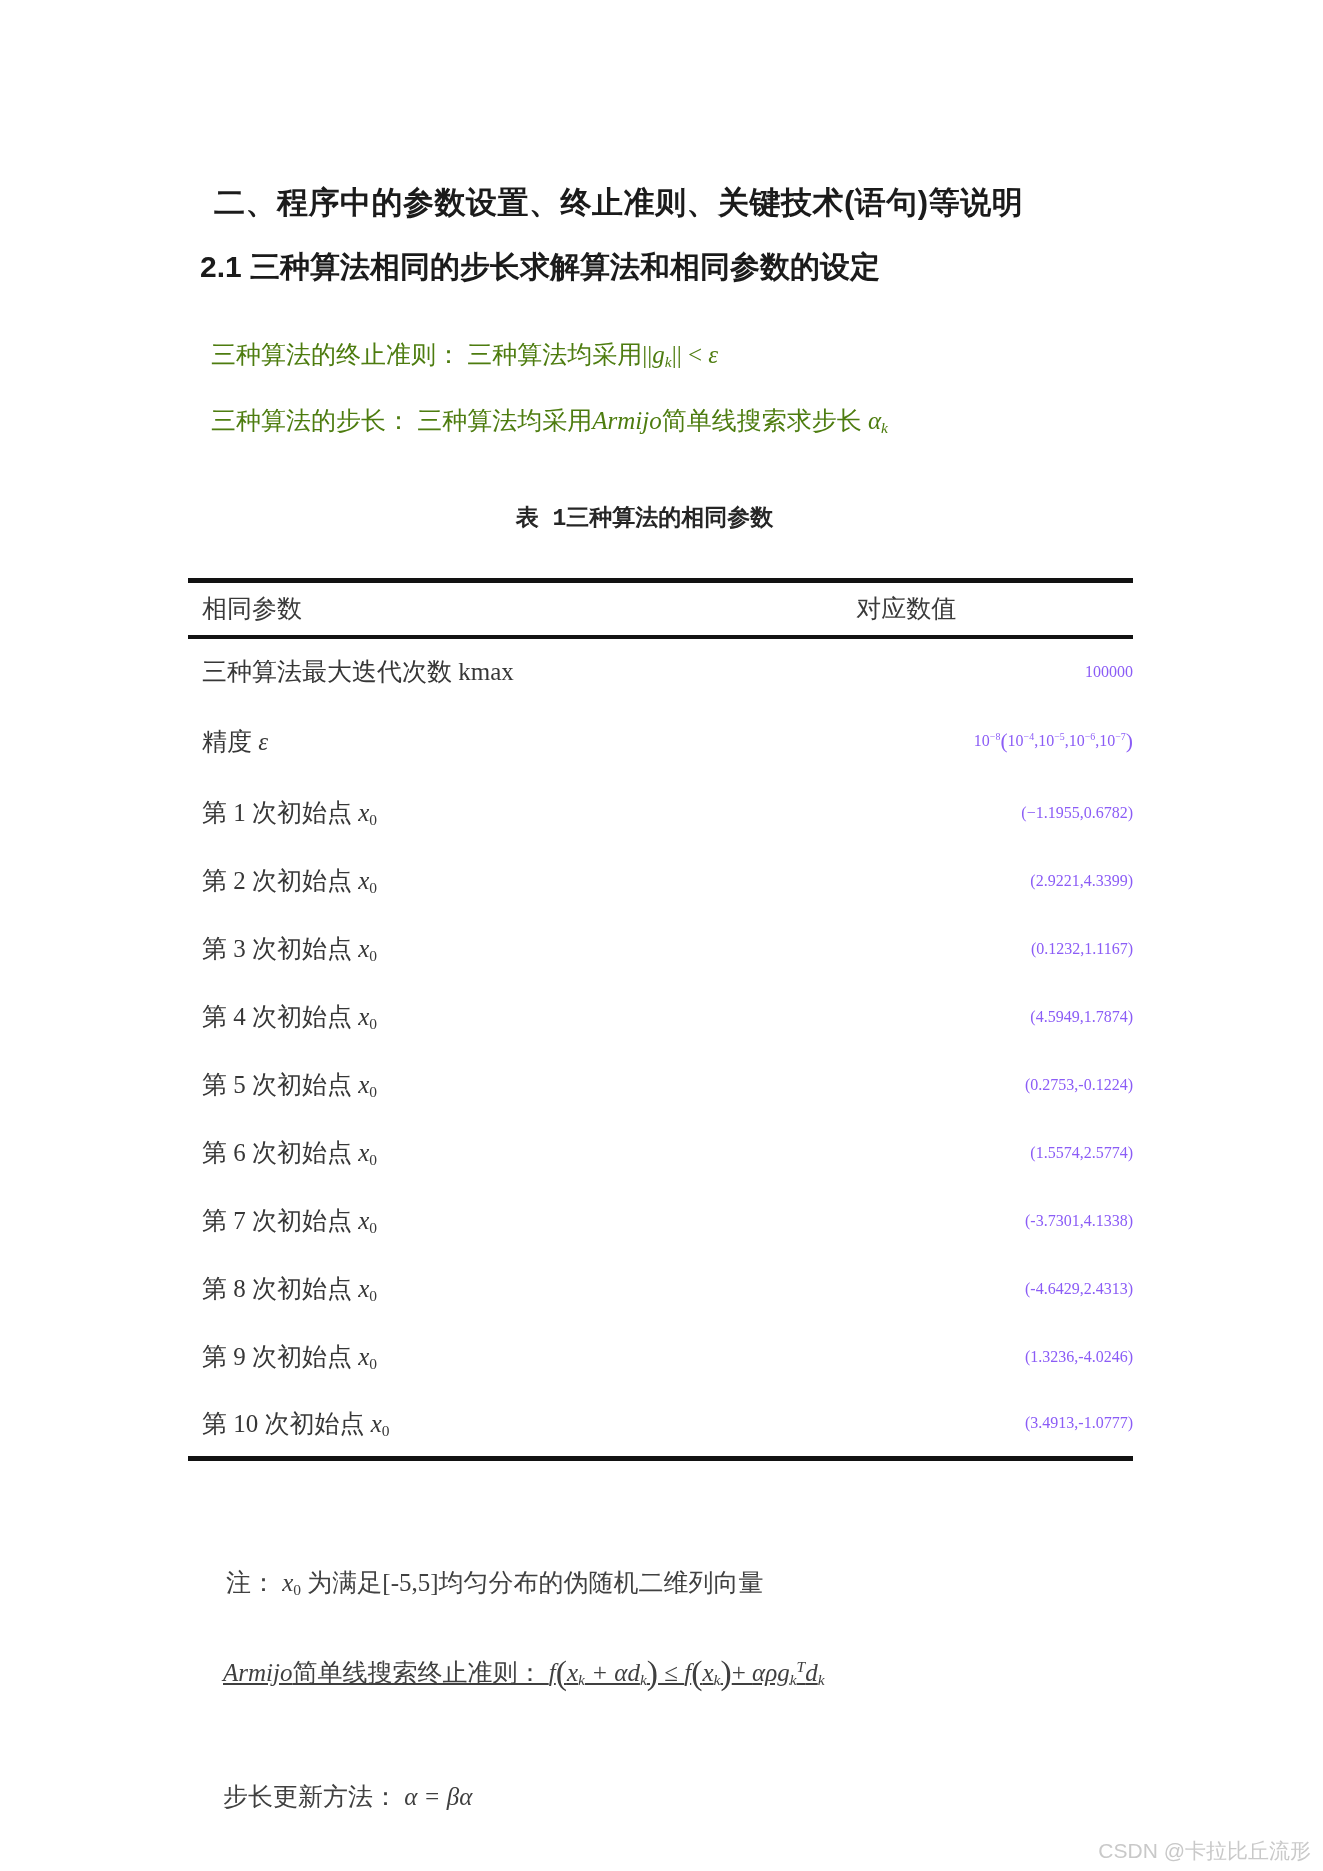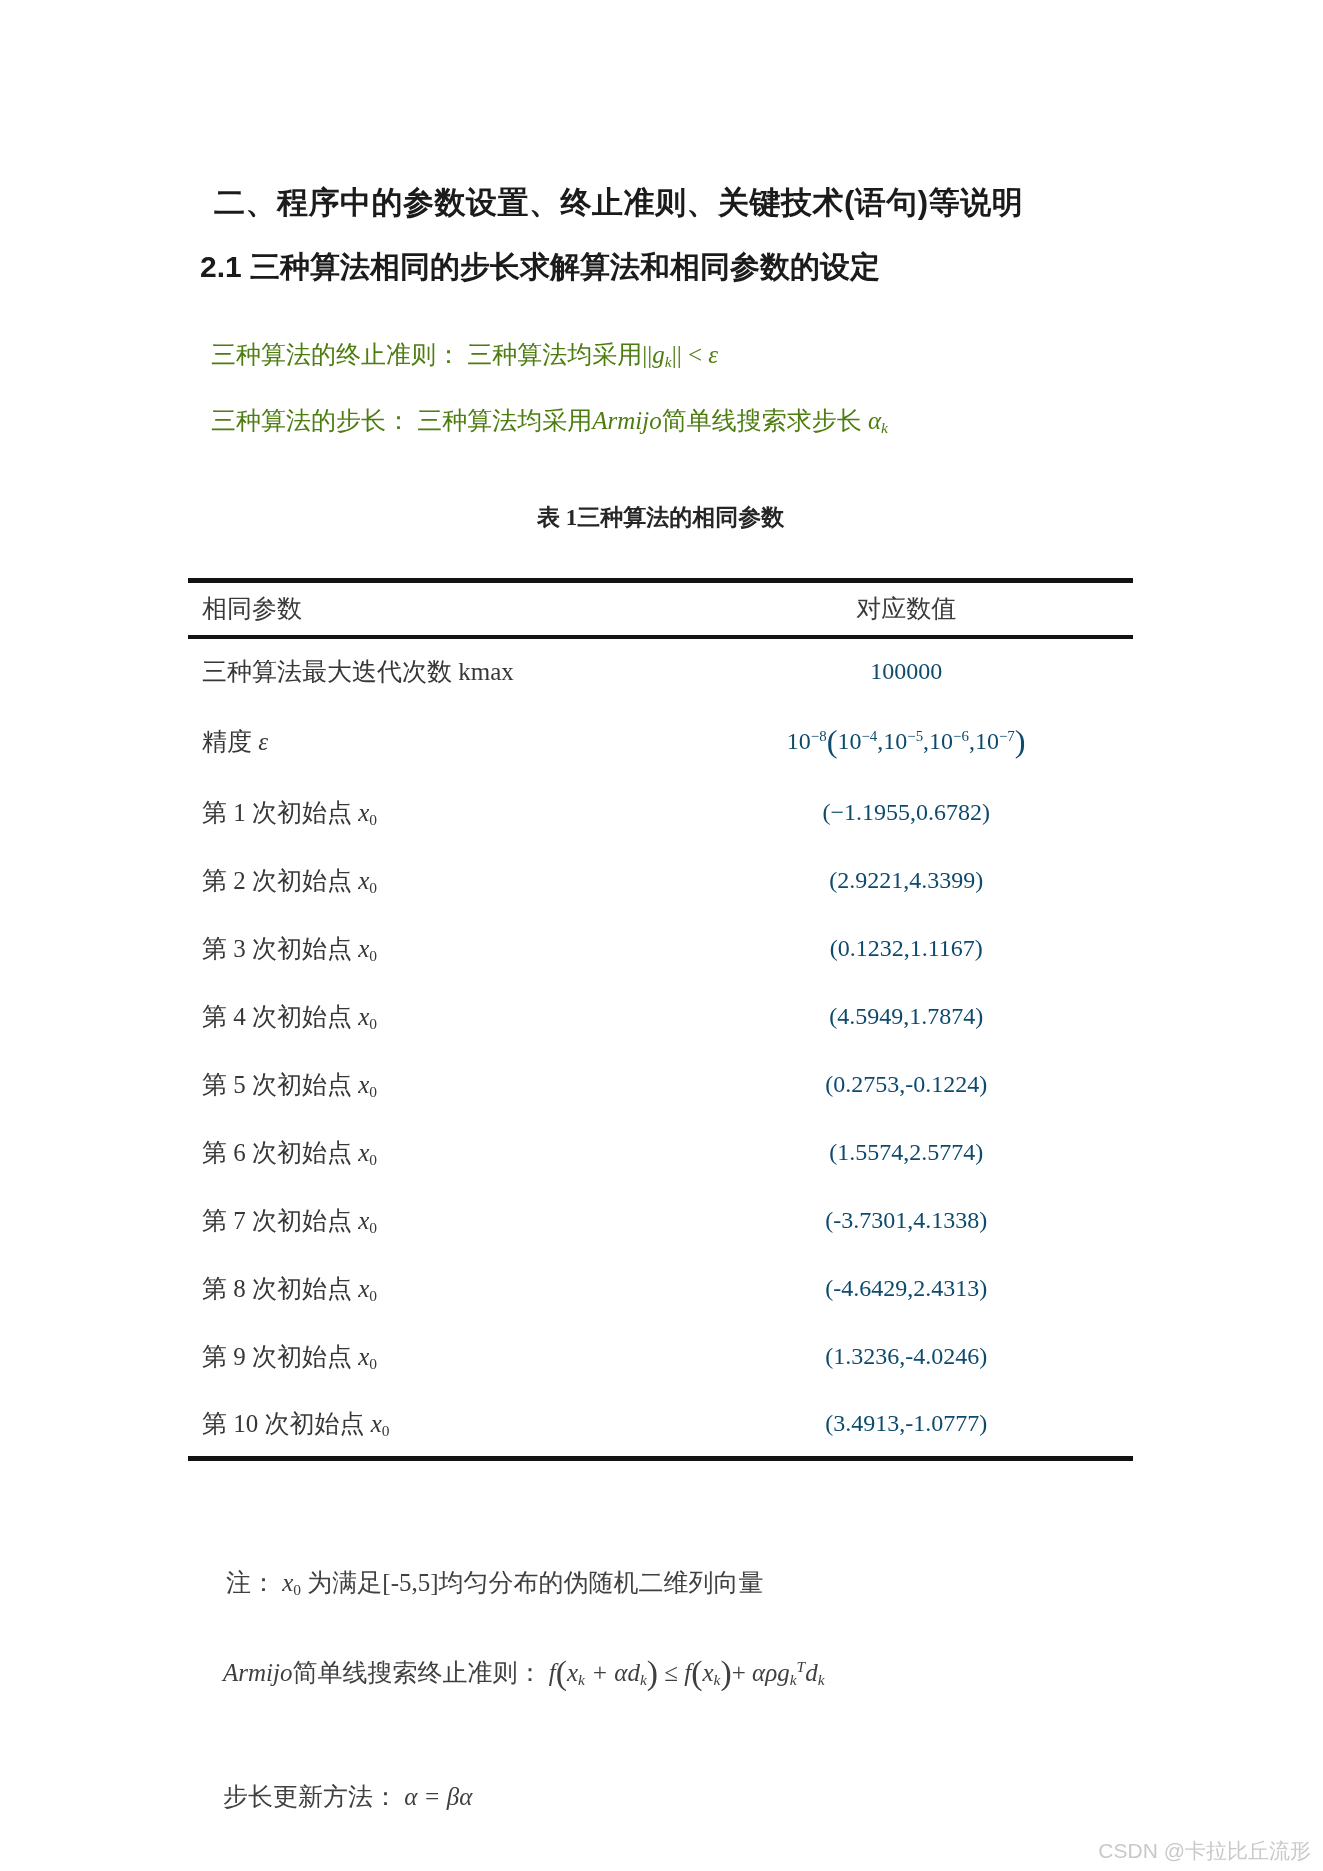--- a/index.html
+++ b/index.html
@@ -16,54 +16,54 @@
     position:absolute; left:200px; top:247px; margin:0;
     font-family:"Liberation Sans", sans-serif; font-weight:bold;
     font-size:30px; color:#1b1b1b; white-space:nowrap;
   }
   .body-line {
     position:absolute; margin:8px; font-size:25px; color:#4d7c0f; white-space:nowrap;
   }
   #line-criterion { left:203px; top:330px; }
   #line-step { left:203px; top:396px; }
   .caption {
-    position:absolute; left:188px; top:502px; width:945px; text-align:center;
-    font-family:Liberation Serif, serif; font-weight:bold;
+    position:absolute; left:172px; top:502px; width:945px; text-align:center;
+    font-family:Liberation Mono, monospace; font-weight:bold;
     font-size:23px; color:#262626;
   }
   table.tbl {
     position:absolute; left:188px; top:578px; width:945px;
     border-collapse:collapse; table-layout:fixed;
     border-top:5px solid #121212; border-bottom:5px solid #121212;
     color:#303030;
   }
   table.tbl col.c1 { width:52%; }
   table.tbl col.c2 { width:48%; }
   table.tbl thead tr { height:56px; }
   table.tbl thead tr { border-bottom:4px solid #121212; }
   table.tbl th {
     font-weight:normal; font-size:25px; color:#3a3a3a; padding:0;
   }
   table.tbl th.th-left { text-align:left; padding-left:14px; }
   table.tbl th.th-val { text-align:center; }
   table.tbl td { padding:0; font-size:25px; vertical-align:middle; }
   table.tbl td.lbl { text-align:left; padding-left:14px; color:#373737; }
-  table.tbl td.val { text-align:center; font-size:24px; color:#0c4a6e; }
+  table.tbl td.val { text-align:right; font-size:16px; color:#8b5cf6; }
   tr.r-kmax { height:68px; }
   tr.r-eps { height:74px; }
   tr.r-pt { height:68px; }
   .it { font-style:italic; }
   sub { font-size:0.62em; vertical-align:-0.28em; line-height:0; }
   sup { font-size:0.62em; vertical-align:0.55em; line-height:0; }
   .bp { font-size:1.35em; vertical-align:-0.1em; font-weight:400; }
   .note {
     position:absolute; margin:16px; font-size:25px; color:#404040; white-space:nowrap;
   }
   #note1 { left:210px; top:1550px; }
-  #note2 { left:207px; top:1638px; }
+  #note2 { left:207px; top:1638px;text-decoration:underline; }
   #note3 { left:207px; top:1764px; }
   .watermark {
     position:absolute; right:12px; bottom:6px;
     font-family:"Liberation Sans", sans-serif; font-size:21px; color:#c9c9c9;
   }
 </style>
 </head>
 <body>
 
 <div class="page">

